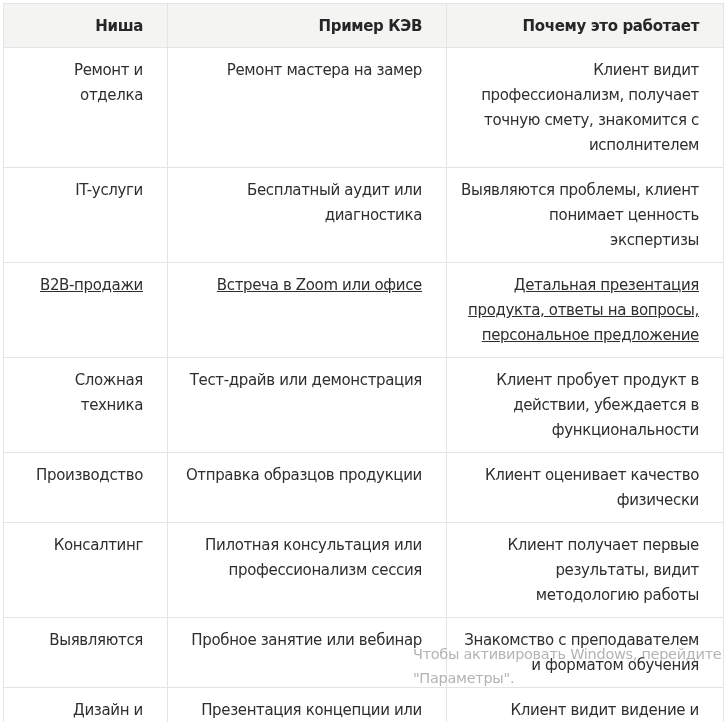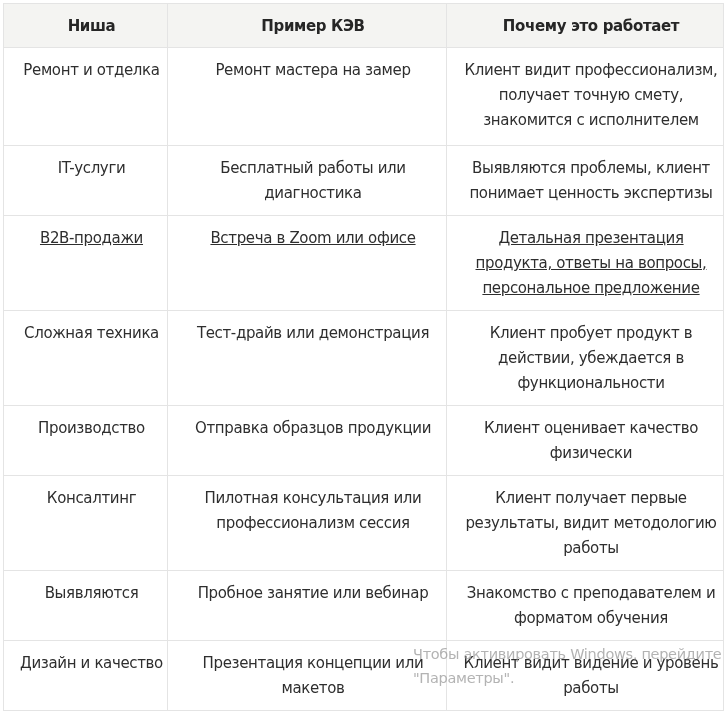--- a/index.html
+++ b/index.html
@@ -25,23 +25,23 @@
       table-layout: fixed;
       font-size: 15px;
       color: #2e2e2e;
       line-height: 25px;
     }
     table.kev col.c1 { width: 164px; }
     table.kev col.c2 { width: 279px; }
     table.kev col.c3 { width: 277px; }
     table.kev th, table.kev td {
       border: 1px solid #e4e4e4;
-      text-align: center;
+      text-align: right;
       vertical-align: top;
-      padding: 0 0 0 12px;
+      padding: 0 24px 0 12px;
       font-weight: normal;
       letter-spacing: -0.35px;
     }
     table.kev th {
       background: #f4f4f2;
       font-weight: bold;
       color: #262626;
       height: 44px;
       padding-top: 10px;
       box-sizing: border-box;
@@ -98,21 +98,21 @@
       </tr>
     </thead>
     <tbody>
       <tr class="r1">
         <td>Ремонт и отделка</td>
         <td>Ремонт мастера на замер</td>
         <td>Клиент видит профессионализм, получает точную смету, знакомится с исполнителем</td>
       </tr>
       <tr class="r2">
         <td>IT-услуги</td>
-        <td>Бесплатный работы или диагностика</td>
+        <td>Бесплатный аудит или диагностика</td>
         <td>Выявляются проблемы, клиент понимает ценность экспертизы</td>
       </tr>
       <tr class="r3">
         <td>B2B-продажи</td>
         <td>Встреча в Zoom или офисе</td>
         <td>Детальная презентация продукта, ответы на вопросы, персональное предложение</td>
       </tr>
       <tr class="r4">
         <td>Сложная техника</td>
         <td>Тест-драйв или демонстрация</td>

